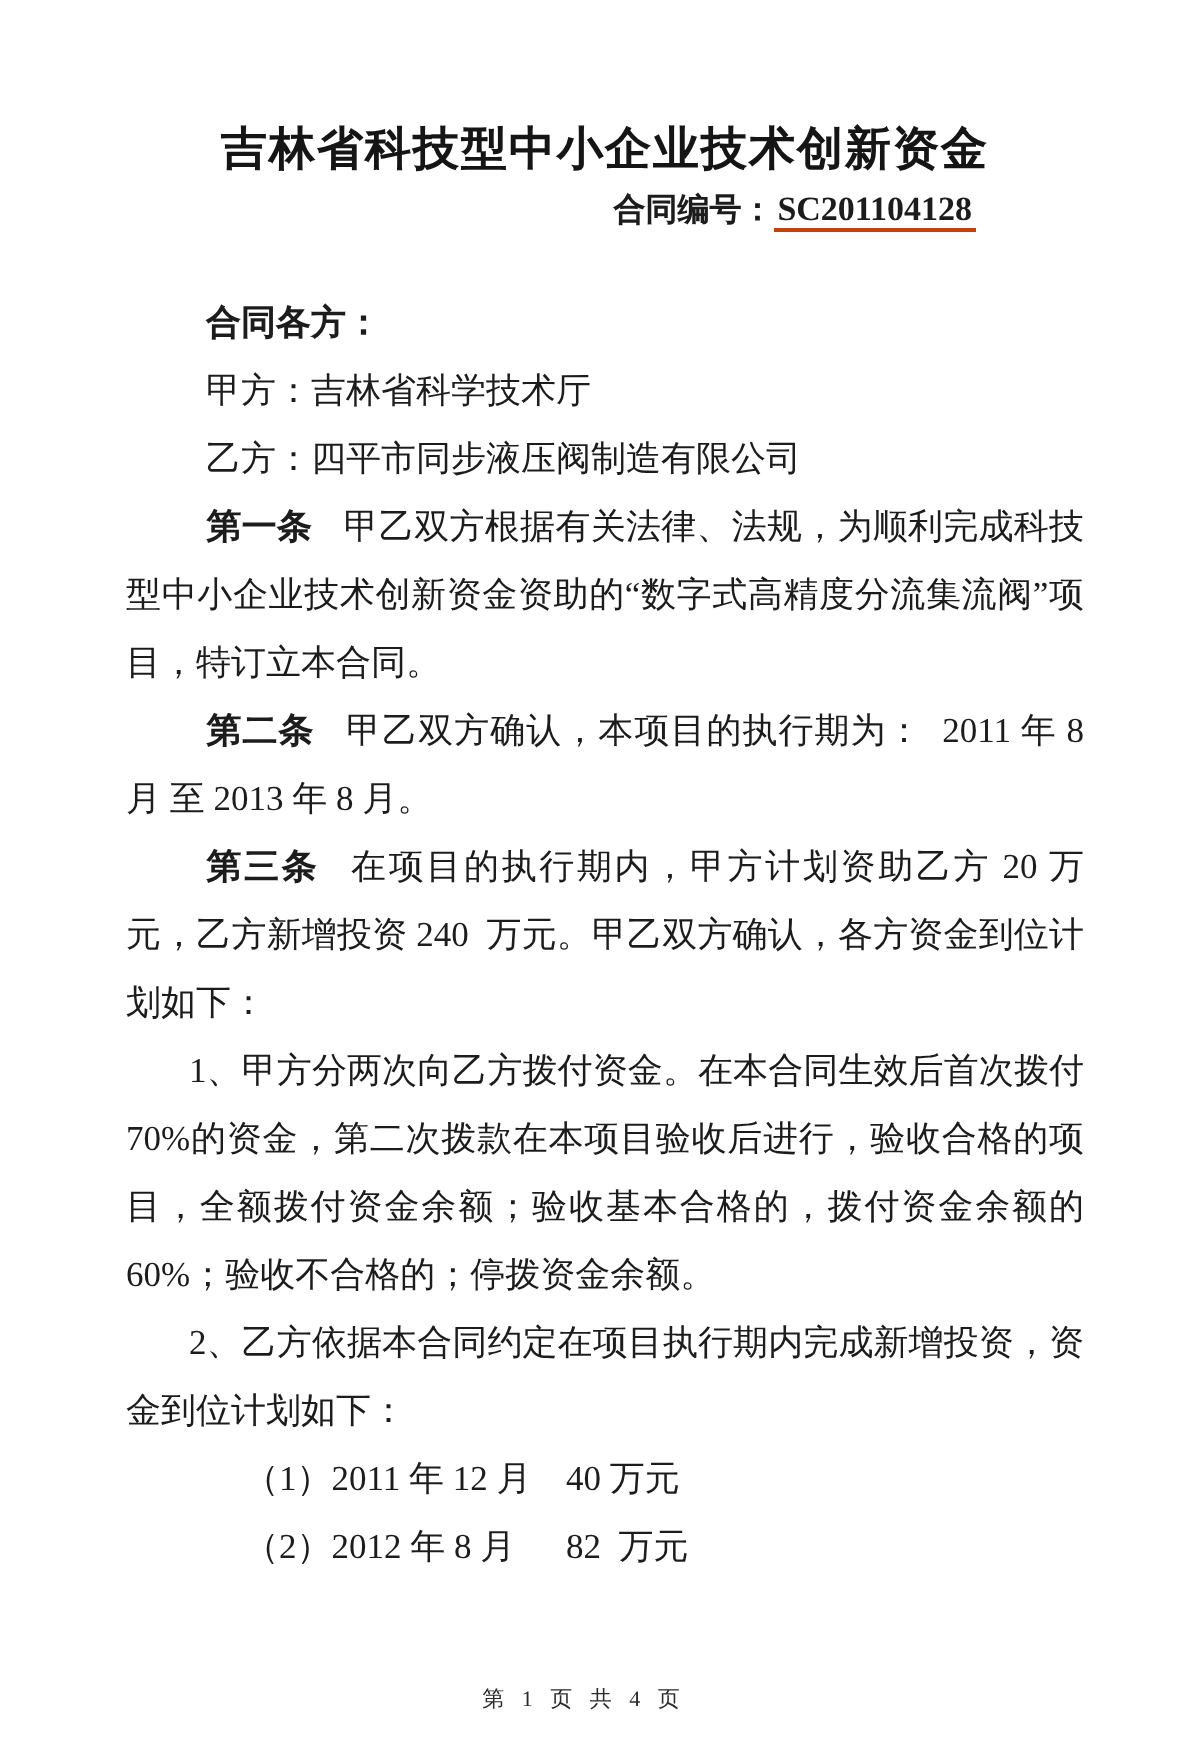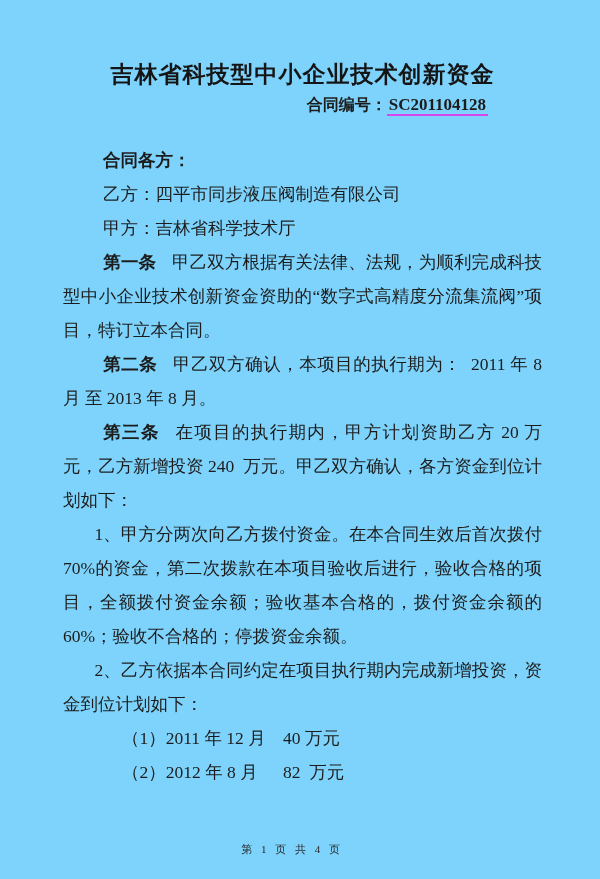--- a/index.html
+++ b/index.html
@@ -5,21 +5,21 @@
   html, body {
     margin: 0;
     padding: 0;
     background: #e8e8e8;
   }
   .page {
     position: relative;
     width: 600px;
     height: 879px;
     margin: 0 auto;
-    background: #7dd3fc;
+    background: #ffffff;
     color: #1c1c1c;
     font-family: "Liberation Serif", "DejaVu Serif", serif;
     overflow: hidden;
     box-sizing: border-box;
     padding: 58px 58px 0 63px;
   }
   .doc-title {
     margin: 0;
     text-align: center;
     font-family: "Liberation Sans", "DejaVu Sans", sans-serif;
@@ -47,21 +47,21 @@
     line-height: 26px;
   }
   .contract-no-label {
     font-family: "Liberation Sans", "DejaVu Sans", sans-serif;
     font-weight: bold;
   }
   .contract-no-value {
     font-family: "Liberation Serif", serif;
     font-weight: bold;
     font-size: 17px;
-    border-bottom: 2px solid #d946ef;
+    border-bottom: 2px solid #c2410c;
     padding: 0 2px 0 2px;
   }
   .body-text {
     font-size: 17.5px;
     line-height: 34px;
   }
   .parties {
     margin-top: 25px;
     padding-left: 40px;
   }
@@ -117,22 +117,22 @@
 <div class="page">
 
   <h1 class="doc-title">吉林省科技型中小企业技术创新资金</h1>
 
   <div class="contract-no-line">
     <span class="contract-no-label">合同编号：</span><span class="contract-no-value">SC201104128</span>
   </div>
 
   <div class="parties body-text">
     <p class="parties-heading">合同各方：</p>
+    <p>甲方：吉林省科学技术厅</p>
     <p>乙方：四平市同步液压阀制造有限公司</p>
-    <p>甲方：吉林省科学技术厅</p>
   </div>
 
   <div class="body-text">
     <p class="article"><span class="article-prefix">第一条</span><span>甲乙双方根据有关法律、法规，为顺利完成科技型中小企业技术创新资金资助的“数字式高精度分流集流阀”项目，特订立本合同。</span></p>
 
     <p class="article"><span class="article-prefix">第二条</span><span>甲乙双方确认，本项目的执行期为：  2011 年 8 月 至 2013 年 8 月。</span></p>
 
     <p class="article"><span class="article-prefix">第三条</span><span>在项目的执行期内，甲方计划资助乙方 20 万元，乙方新增投资 240  万元。甲乙双方确认，各方资金到位计划如下：</span></p>
 
     <p class="clause">1、甲方分两次向乙方拨付资金。在本合同生效后首次拨付 70%的资金，第二次拨款在本项目验收后进行，验收合格的项目，全额拨付资金余额；验收基本合格的，拨付资金余额的 60%；验收不合格的；停拨资金余额。</p>

